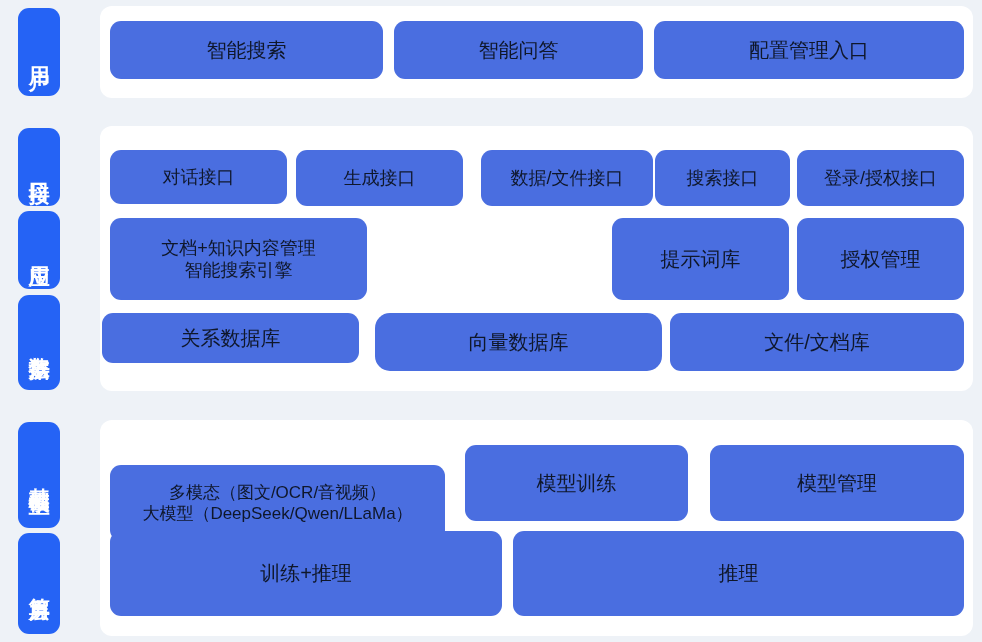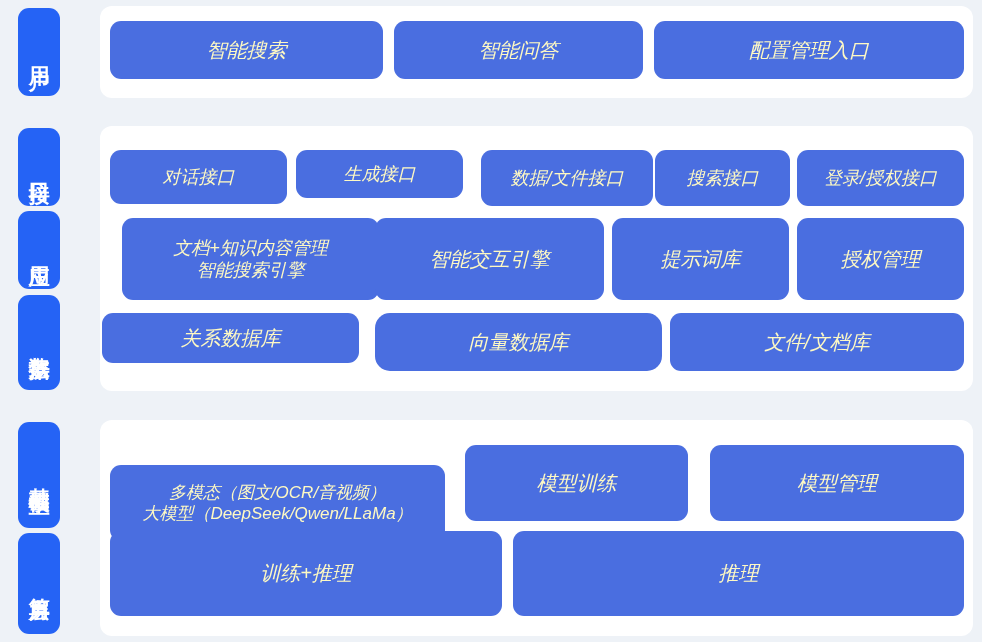--- a/index.html
+++ b/index.html
@@ -43,30 +43,29 @@
     letter-spacing: 2px;
     line-height: 1.08;
     white-space: nowrap;
   }
 
   
   .box {
     position: absolute;
     background: #4a6ee0;
     border-radius: 11px;
-    color: #fef9c3;
+    color: #0f172a;
     display: flex;
     align-items: center;
     justify-content: center;
     text-align: center;
     box-sizing: border-box;
     padding: 2px 6px;
     font-size: 20px;
     line-height: 1.25;
-    font-style: italic;
   }
   .box.small   { font-size: 18px; }
   .box.twoline { font-size: 18px; }
   .box-label { display: block; white-space: pre-line; }
 </style>
 </head>
 <body>
 
 <div class="canvas">
 
@@ -94,39 +93,36 @@
   <div class="tab" style="left:18px; top:211px; width:42px; height:78px;">
     <span class="tab-text">应用</span>
   </div>
   <div class="tab" style="left:18px; top:295px; width:42px; height:95px;">
     <span class="tab-text">数据层</span>
   </div>
 
   <div class="box small" style="left:110px; top:150px; width:177px; height:54px;">
     <span class="box-label">对话接口</span>
   </div>
-  <div class="box small" style="left:296px; top:150px; width:167px; height:48px;">
+  <div class="box small" style="left:296px; top:150px; width:167px; height:56px;">
     <span class="box-label">生成接口</span>
   </div>
   <div class="box small" style="left:481px; top:150px; width:172px; height:56px;">
     <span class="box-label">数据/文件接口</span>
   </div>
   <div class="box small" style="left:655px; top:150px; width:135px; height:56px;">
     <span class="box-label">搜索接口</span>
   </div>
   <div class="box small" style="left:797px; top:150px; width:167px; height:56px;">
     <span class="box-label">登录/授权接口</span>
   </div>
 
-  <div class="box twoline" style="left:110px; top:218px; width:257px; height:82px;margin-left:12px;">
+  <div class="box twoline" style="left:110px; top:218px; width:257px; height:82px;">
     <span class="box-label">文档+知识内容管理
 智能搜索引擎</span>
-  </div>
-  <div class="box" style="left:375px; top:218px; width:229px; height:82px;">
-    <span class="box-label">智能交互引擎</span>
   </div>
   <div class="box" style="left:612px; top:218px; width:177px; height:82px;">
     <span class="box-label">提示词库</span>
   </div>
   <div class="box" style="left:797px; top:218px; width:167px; height:82px;">
     <span class="box-label">授权管理</span>
   </div>
 
   <div class="box" style="left:102px; top:313px; width:257px; height:50px;text-align:center;">
     <span class="box-label">关系数据库</span>

